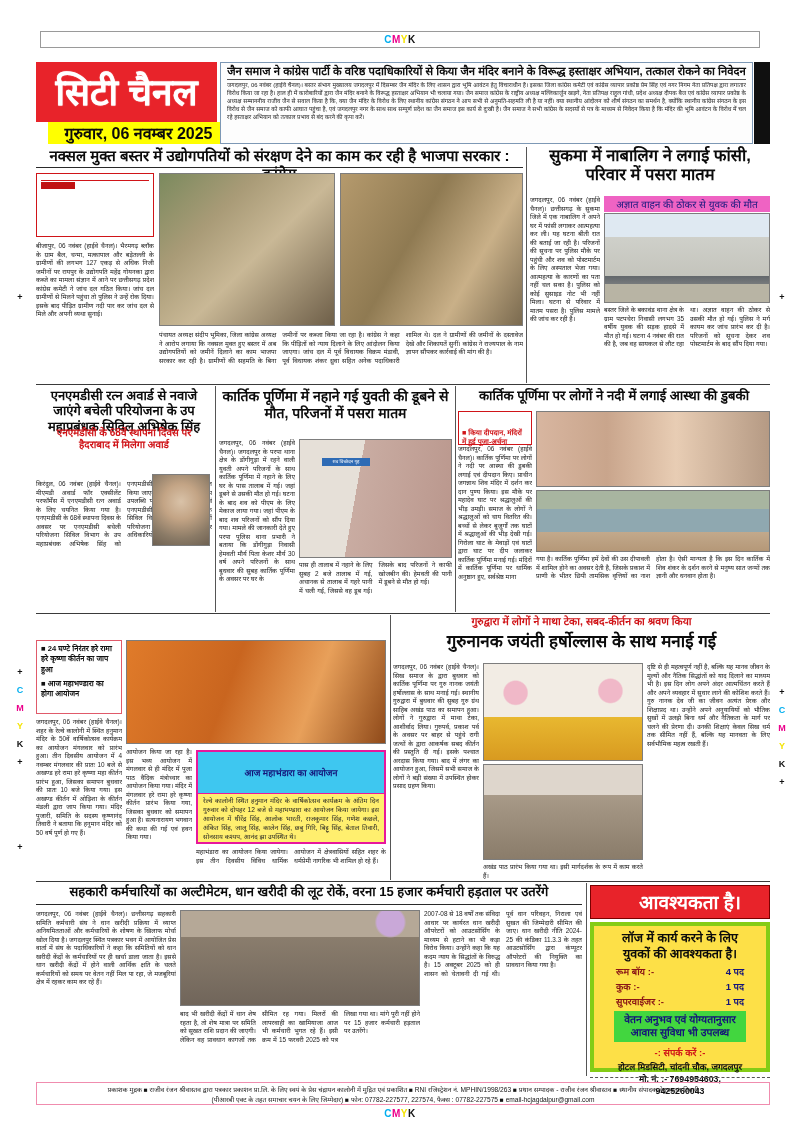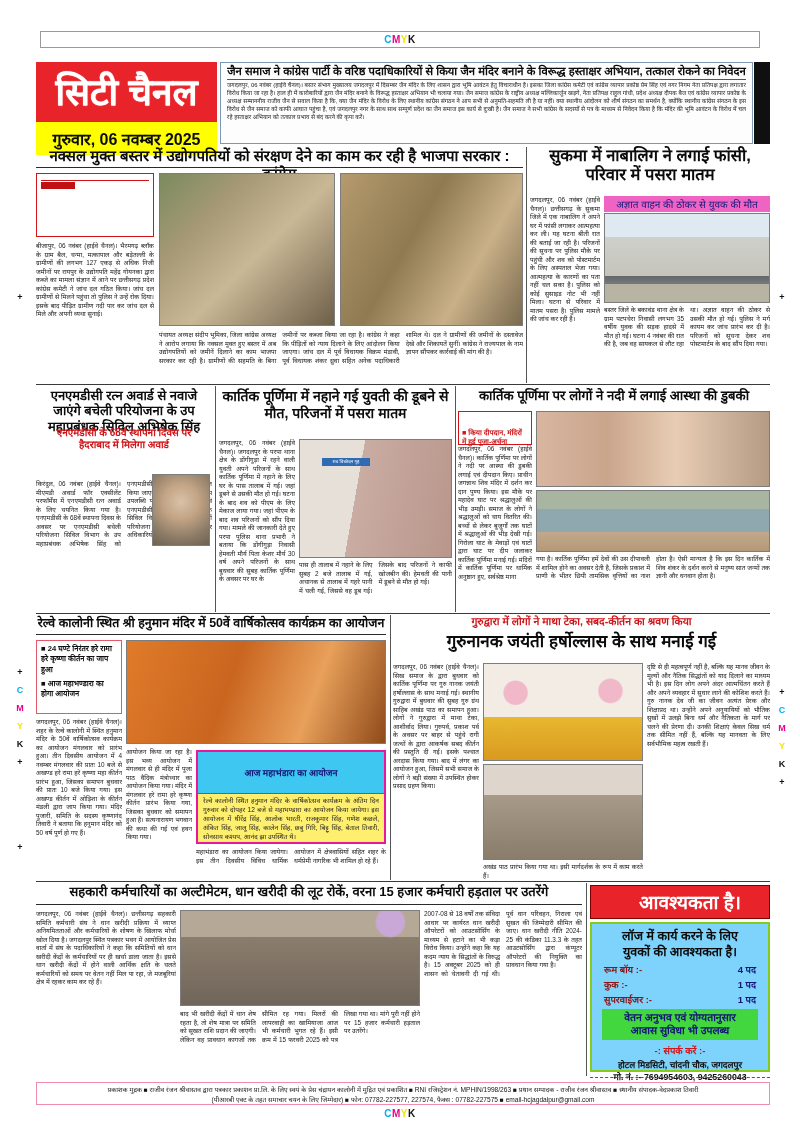--- a/index.html
+++ b/index.html
@@ -30,21 +30,21 @@
                display:flex;align-items:center;justify-content:center;}
   .bulletbox{border:1.3px solid #e05a6a;padding:3px 4px;}
   .bulletbox div{font-weight:700;font-size:7.6px;line-height:1.35;color:#101010;margin-bottom:4px;}
   .hi-box{border:2px solid #e8189c;background:#ffef6e;}
   .hi-title{background:#3ec7f0;color:#14147a;font-weight:700;font-size:9px;text-align:center;
             border-bottom:1.5px solid #e8189c;padding:14px 0;}
   .hi-body{font-size:6.6px;line-height:1.35;text-align:justify;padding:3px 5px;color:#222;}
   
   .ad-head{background:#e8232a;border:1.5px solid #7a0000;display:flex;align-items:center;justify-content:center;padding-left:20px;}
   .ad-head span{color:#fff;font-weight:700;font-size:19px;}
-  .ad-panel{border:2px solid #84cc16;background:#7dd3fc;padding:4px 10px;}
+  .ad-panel{border:4px solid #84cc16;background:#fde047;padding:4px 20px;}
   .ad-line{font-weight:700;font-size:12.5px;text-align:center;color:#0b0b0b;line-height:1.3;}
   .ad-row{display:flex;justify-content:space-between;font-weight:700;font-size:9.5px;color:#8a1616;margin:2px 2px;}
   .ad-row .v{color:#14147a;}
   .ad-green{background:#42d63f;color:#14147a;font-weight:700;font-size:10.5px;text-align:center;
             padding:2px 1px;line-height:1.3;margin-top:3px;}
   .ad-contact{color:#d01418;font-weight:700;font-size:9.5px;text-align:center;margin-top:4px;}
   .ad-addr{font-weight:700;font-size:8.8px;text-align:center;color:#101010;margin-top:3px;line-height:1.35;}
   .footerbox{border:1.4px solid #f08cae;padding:2px 8px;text-align:center;}
   .footerbox div{font-size:6.6px;line-height:1.5;color:#141414;}
   .regmark{font-size:9px;font-weight:700;text-align:center;line-height:1;}
@@ -56,21 +56,21 @@
 
 <div class="page">
 
   <div class="abs" style="left:40px;top:31px;width:720px;height:17px;border:1px solid #9a9a9a;display:flex;align-items:center;justify-content:center;">
     <span class="cmyk" style="font-size:10px;"><span class="cy">C</span><span class="mg">M</span><span class="yl">Y</span><span class="bk">K</span></span>
   </div>
 
   <div class="abs mast-red" style="left:36px;top:62px;width:181px;height:60px;">
     <span>सिटी चैनल</span>
   </div>
-  <div class="abs mast-yellow" style="left:36px;top:122px;width:181px;height:33px;">
+  <div class="abs mast-yellow" style="left:48px;top:122px;width:181px;height:22px;">
     <span>गुरुवार, 06 नवम्बर 2025</span>
   </div>
 
   <div class="abs topstory" style="left:220px;top:62px;width:533px;height:82px;">
     <div class="hl" style="font-size:11.3px;border-bottom:1px solid #555;padding-bottom:1px;margin-bottom:2px;">जैन समाज ने कांग्रेस पार्टी के वरिष्ठ पदाधिकारियों से किया जैन मंदिर बनाने के विरूद्ध हस्ताक्षर अभियान, तत्काल रोकने का निवेदन</div>
     <div class="bt" style="height:58px;font-size:5.9px;">जगदलपुर, 06 नवंबर (हाईवे चैनल)। बस्तर संभाग मुख्यालय जगदलपुर में दिसम्बर जैन मंदिर के लिए शासन द्वारा भूमि आवंटन हेतु विचाराधीन है। इसका जिला कांग्रेस कमेटी एवं कांग्रेस व्यापार प्रकोष्ठ प्रेम सिंह एवं नगर निगम नेता प्रतिपक्ष द्वारा लगातार विरोध किया जा रहा है। हाल ही में कारोबारियों द्वारा जैन मंदिर बनाने के विरूद्ध हस्ताक्षर अभियान भी चलाया गया। जैन समाज कांग्रेस के राष्ट्रीय अध्यक्ष मल्लिकार्जुन खड़गे, नेता प्रतिपक्ष राहुल गांधी, प्रदेश अध्यक्ष दीपक बैज एवं कांग्रेस व्यापार प्रकोष्ठ के अध्यक्ष सम्माननीय राजीव जैन से सवाल किया है कि, क्या जैन मंदिर के विरोध के लिए स्थानीय कांग्रेस संगठन ने आप सभी से अनुमति-सहमति ली है या नहीं। क्या स्थानीय आंदोलन को शीर्ष संगठन का समर्थन है, क्योंकि स्थानीय कांग्रेस संगठन के इस विरोध से जैन समाज को काफी आघात पहुंचा है, एवं जगदलपुर नगर के साथ साथ सम्पूर्ण प्रदेश का जैन समाज इस कार्य से दुःखी है। जैन समाज ने सभी कांग्रेस के सदस्यों से पत्र के माध्यम से निवेदन किया है कि मंदिर की भूमि आवंटन के विरोध में चल रहे हस्ताक्षर अभियान को तत्काल प्रभाव से बंद करने की कृपा करें।</div>
   </div>
   <div class="abs" style="left:754px;top:62px;width:16px;height:82px;background:#101010;"></div>
 
   <div class="abs hl" style="left:36px;top:147px;width:487px;height:21px;font-size:15px;border-bottom:1.2px solid #2a2a2a;">नक्सल मुक्त बस्तर में उद्योगपतियों को संरक्षण देने का काम कर रही है भाजपा सरकार : कांग्रेस</div>
@@ -115,21 +115,20 @@
   <div class="abs" style="left:458px;top:411px;width:74px;height:30px;border:1px solid #d01418;padding:16px 3px;box-sizing:border-box;">
     <div class="red" style="font-weight:700;font-size:7.2px;line-height:1.3;">■ किया दीपदान, मंदिरों में हुई पूजा-अर्चना</div>
   </div>
   <div class="abs bt" style="left:458px;top:445px;width:74px;height:167px;">जगदलपुर, 06 नवंबर (हाईवे चैनल)। कार्तिक पूर्णिमा पर लोगों ने नदी पर आस्था की डुबकी लगाई एवं दीपदान किए। प्राचीन जगन्नाथ शिव मंदिर में दर्शन कर दान पुण्य किया। इस मौके पर महादेव घाट पर श्रद्धालुओं की भीड़ उमड़ी। समाज के लोगों ने श्रद्धालुओं को चाय वितरित की। बच्चों से लेकर बुजुर्गों तक घाटों में श्रद्धालुओं की भीड़ देखी गई। गिरोला घाट के मेवाड़ों एवं घाटों द्वारा घाट पर दीप जलाकर कार्तिक पूर्णिमा मनाई गई। मंदिरों में कार्तिक पूर्णिमा पर धार्मिक अनुष्ठान हुए, सर्वश्रेष्ठ माना</div>
   <div class="abs photo" style="left:536px;top:411px;width:234px;height:76px;background:linear-gradient(90deg,#d8b6a0 0%,#c9a58c 30%,#e8cdb4 60%,#b59a84 100%);"></div>
   <div class="abs photo" style="left:536px;top:490px;width:234px;height:62px;background:linear-gradient(#a8b5a0 0%,#a8b5a0 30%,#8fa8b0 30%,#8fa8b0 68%,#c2a98c 68%,#b59878 100%);"></div>
   <div class="abs bt cols2" style="left:536px;top:555px;width:234px;height:57px;">गया है। कार्तिक पूर्णिमा हमें देवों की उस दीपावली में शामिल होने का अवसर देती है, जिसके प्रकाश में प्राणी के भीतर छिपी तामसिक वृत्तियों का नाश होता है। ऐसी मान्यता है कि इस दिन कार्तिक में शिव शंकर के दर्शन करने से मनुष्य सात जन्मों तक ज्ञानी और धनवान होता है।</div>
 
   <div class="abs rule" style="left:36px;top:613px;width:734px;height:1px;"></div>
 
-  <div class="abs hl" style="left:36px;top:616px;width:350px;height:19px;font-size:12.4px;border-bottom:1px solid #2a2a2a;">रेल्वे कालोनी स्थित श्री हनुमान मंदिर में 50वें वार्षिकोत्सव कार्यक्रम का आयोजन</div>
   <div class="abs bulletbox" style="left:36px;top:640px;width:86px;height:74px;">
     <div>■ 24 घण्टे निरंतर हरे रामा हरे कृष्णा कीर्तन का जाप हुआ</div>
     <div>■ आज महाभण्डारा का होगा आयोजन</div>
   </div>
   <div class="abs photo" style="left:126px;top:640px;width:260px;height:104px;background:linear-gradient(110deg,#e07b2a 0%,#c9651f 40%,#e8a05a 70%,#8f4a1a 100%);"></div>
   <div class="abs bt" style="left:36px;top:718px;width:86px;height:162px;">जगदलपुर, 06 नवंबर (हाईवे चैनल)। शहर के रेल्वे कालोनी में स्थित हनुमान मंदिर के 50वें वार्षिकोत्सव कार्यक्रम का आयोजन मंगलवार को प्रारंभ हुआ। तीन दिवसीय आयोजन में 4 नवम्बर मंगलवार की प्रातः 10 बजे से अखण्ड हरे रामा हरे कृष्णा महा कीर्तन प्रारंभ हुआ, जिसका समापन बुधवार की प्रातः 10 बजे किया गया। इस अखण्ड कीर्तन में ओड़िशा के कीर्तन मंडली द्वारा जाप किया गया। मंदिर पुजारी, समिति के सदस्य कृष्णानंद तिवारी ने बताया कि हनुमान मंदिर को 50 वर्ष पूर्ण हो गए हैं।</div>
   <div class="abs bt" style="left:126px;top:748px;width:66px;height:132px;">आयोजन किया जा रहा है। इस भव्य आयोजन में मंगलवार से ही मंदिर में पूजा पाठ वैदिक मंत्रोच्चार का आयोजन किया गया। मंदिर में मंगलवार हरे रामा हरे कृष्णा कीर्तन प्रारंभ किया गया, जिसका बुधवार को समापन हुआ है। सत्यनारायण भगवान की कथा की गई एवं हवन किया गया।</div>
   <div class="abs hi-box" style="left:196px;top:750px;width:190px;height:94px;">
     <div class="hi-title">आज महाभंडारा का आयोजन</div>
     <div class="hi-body" style="height:66px;overflow:hidden;">रेल्वे कालोनी स्थित हनुमान मंदिर के वार्षिकोत्सव कार्यक्रम के अंतिम दिन गुरुवार को दोपहर 12 बजे से महाभण्डारा का आयोजन किया जायेगा। इस आयोजन में धीरेंद्र सिंह, आलोक भारती, राजकुमार सिंह, गणेश कछले, अंकित सिंह, जालू सिंह, कालेन सिंह, छबु गिरि, बिट्टू सिंह, बेताल तिवारी, सोनसाय कश्यप, आनंद झा उपस्थित थे।</div>

